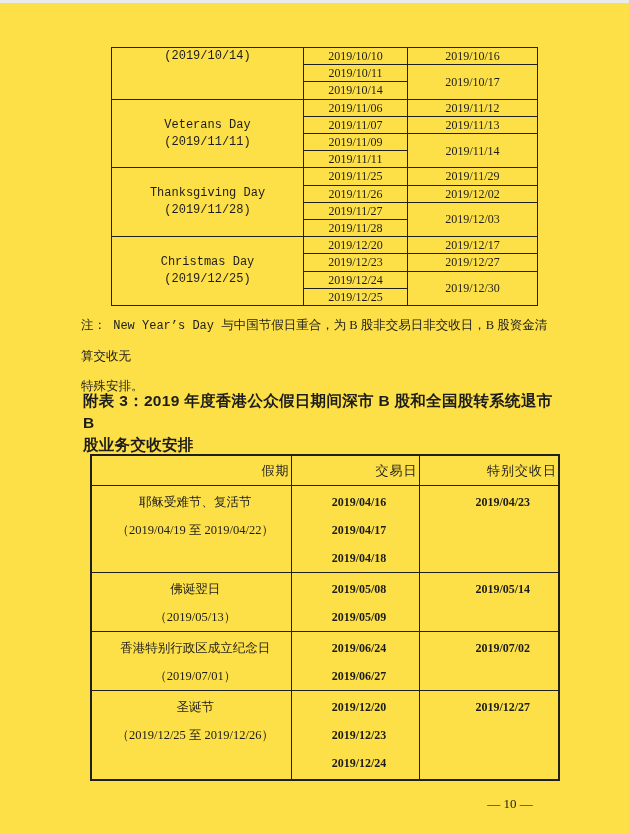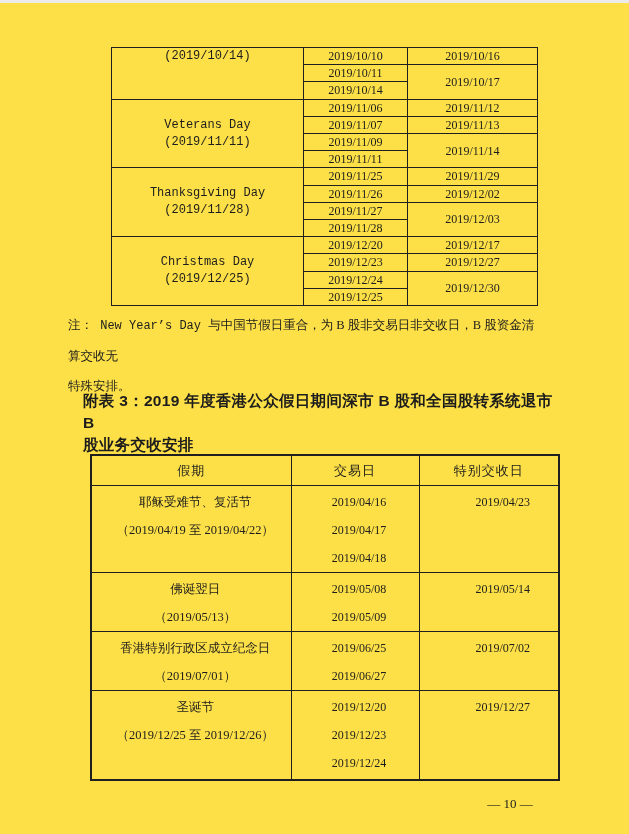--- a/index.html
+++ b/index.html
@@ -15,40 +15,40 @@
   .t1 { position:absolute; left:111px; top:47px; width:426px; border:1.5px solid #1f1f1f; }
   .t1 td {
     border:1px solid #1f1f1f; padding:0; height:16.2px; line-height:16.2px;
     font-size:12px; text-align:center; vertical-align:middle; overflow:hidden;
   }
   .t1 td.hol { font-family:"Liberation Mono","DejaVu Sans Mono",monospace; font-size:12px; }
   .t1 td.vtop { vertical-align:top; }
   .t1 .ln { line-height:17px; height:17px; }
 
   
-  .note { position:absolute; left:68px; top:310px; width:474px; font-size:12.5px; line-height:30px; }
+  .note { position:absolute; left:81px; top:310px; width:474px; font-size:12.5px; line-height:30px; }
   .note .mono { font-family:"Liberation Mono","DejaVu Sans Mono",monospace; font-size:12px; }
 
   
   .heading {
     position:absolute; left:83px; top:390px; width:480px;
     font-family:"Liberation Sans","DejaVu Sans",sans-serif; font-weight:700;
     font-size:15.5px; line-height:22px; letter-spacing:0.3px;
   }
 
   
   .t2 { position:absolute; left:90px; top:454px; width:468px; border:2px solid #1f1f1f; }
   .t2 th {
     border:1px solid #1f1f1f; height:27px; font-weight:normal; font-size:13px;
-    text-align:center; vertical-align:middle; letter-spacing:1px;margin-left:26px;
+    text-align:right; vertical-align:middle; letter-spacing:1px;margin-left:26px;
   }
   .t2 td { border:1px solid #1f1f1f; vertical-align:top; padding:2px 0 0 8px; font-size:12.5px; text-align:center; }
   .t2 td.scell { padding-left:28px; }
   .t2 .cl { height:28px; line-height:28px; white-space:nowrap; }
-  .t2 .date { font-family:"Liberation Serif","DejaVu Serif",serif; font-size:12px; }
+  .t2 .date { font-family:"Liberation Serif","DejaVu Serif",serif; font-size:12px;font-weight:bold; }
 
   
   .pagenum { position:absolute; left:470px; top:794px; width:80px; text-align:center; font-size:13px; line-height:20px; }
 </style>
 </head>
 <body>
 
 <div class="sheet">
   <div class="edge-top"></div>
 
@@ -184,21 +184,21 @@
         <td class="scell">
           <div class="cl date">2019/05/14</div>
         </td>
       </tr>
       <tr style="height:55px">
         <td>
           <div class="cl">香港特别行政区成立纪念日</div>
           <div class="cl">（2019/07/01）</div>
         </td>
         <td>
-          <div class="cl date">2019/06/25</div>
+          <div class="cl date">2019/06/24</div>
           <div class="cl date">2019/06/27</div>
         </td>
         <td class="scell">
           <div class="cl date">2019/07/02</div>
         </td>
       </tr>
       <tr style="height:89px">
         <td>
           <div class="cl">圣诞节</div>
           <div class="cl">（2019/12/25 至 2019/12/26）</div>

